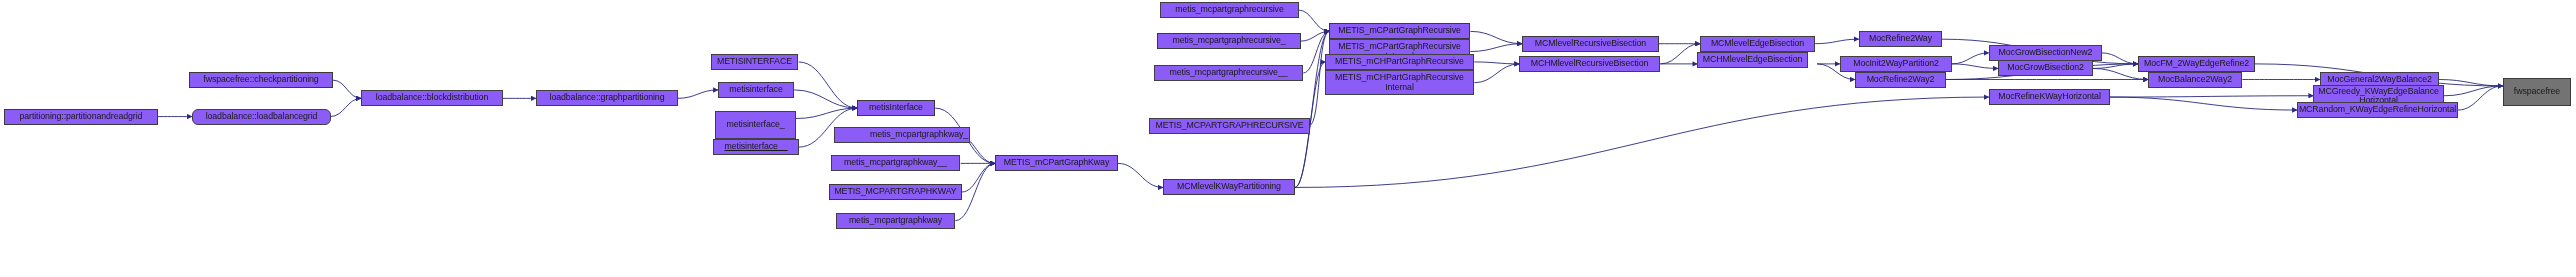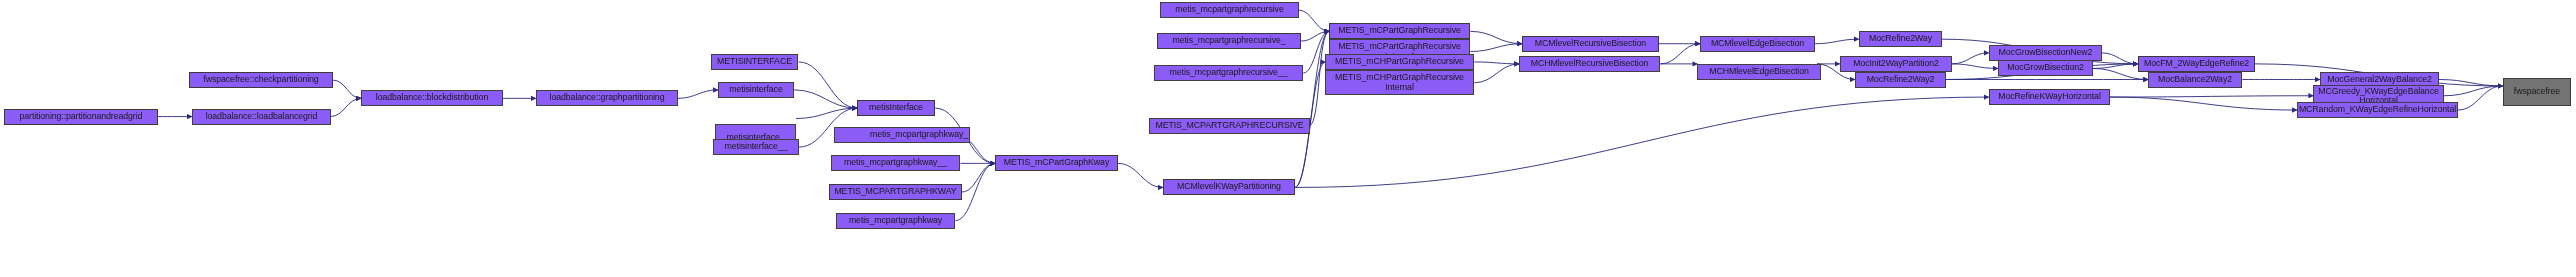--- a/index.html
+++ b/index.html
@@ -103,48 +103,48 @@
         <path d="M 1991 288 C 2471.15 288, 2577.85 149, 3058 149" stroke="#2b2b7f"></path>
         <path d="M 3244 149 C 3384.85 149, 3416.15 147, 3557 147" stroke="#2b2b7f"></path>
         <path d="M 3244 149 C 3373.6 149, 3402.4 169, 3532 169" stroke="#2b2b7f"></path>
         <path d="M 3758 147 C 3798.5 147, 3807.5 132, 3848 132" stroke="#2b2b7f"></path>
         <path d="M 3779 169 C 3810.05 169, 3816.95 132, 3848 132" stroke="#2b2b7f"></path>
       </g>
   </svg>
   <div id="node-layer">
       <div class="node thick" style="left: 3.9px; top: 109px; width: 154px; height: 15.6px;">partitioning::partitionandreadgrid</div>
       <div class="node thick" style="left: 189px; top: 72px; width: 144px; height: 15.6px;">fwspacefree::checkpartitioning</div>
-      <div class="node" style="left: 192px; top: 109px; width: 139px; height: 15.6px;">loadbalance::loadbalancegrid</div>
+      <div class="node" style="left: 192px; top: 109px; width: 139px; height: 15.6px; border-radius: 6px;">loadbalance::loadbalancegrid</div>
       <div class="node" style="left: 361px; top: 90px; width: 142px; height: 15.6px;">loadbalance::blockdistribution</div>
       <div class="node" style="left: 536px; top: 90px; width: 142px; height: 15.6px;">loadbalance::graphpartitioning</div>
       <div class="node" style="left: 711px; top: 54px; width: 87px; height: 15.6px;">METISINTERFACE</div>
       <div class="node" style="left: 718px; top: 82px; width: 76px; height: 15.6px;">metisinterface</div>
-      <div class="node" style="left: 715px; top: 124px; width: 81px; height: 28px;">metisinterface_</div>
-      <div class="node" style="left: 713px; top: 139px; width: 86px; height: 15.6px;">metisinterface__</div>
+      <div class="node" style="left: 715px; top: 111px; width: 81px; height: 28px;">metisinterface_</div>
+      <div class="node" style="left: 713px; top: 139px; width: 86px; height: 15.6px; text-decoration: underline;">metisinterface__</div>
       <div class="node thick" style="left: 857px; top: 100px; width: 78px; height: 15.6px;">metisInterface</div>
       <div class="node" style="left: 834px; top: 127px; width: 136px; height: 15.6px; padding-left: 36px;">metis_mcpartgraphkway_</div>
       <div class="node" style="left: 831px; top: 155px; width: 129px; height: 15.6px;">metis_mcpartgraphkway__</div>
       <div class="node thick" style="left: 829px; top: 184px; width: 133px; height: 15.6px;">METIS_MCPARTGRAPHKWAY</div>
       <div class="node" style="left: 836px; top: 213px; width: 119px; height: 15.6px;">metis_mcpartgraphkway</div>
       <div class="node thick" style="left: 995px; top: 155px; width: 123px; height: 15.6px;">METIS_mCPartGraphKway</div>
       <div class="node" style="left: 1160px; top: 2px; width: 139px; height: 15.6px;">metis_mcpartgraphrecursive</div>
       <div class="node thick" style="left: 1157px; top: 33px; width: 144px; height: 15.6px;">metis_mcpartgraphrecursive_</div>
       <div class="node" style="left: 1154px; top: 65px; width: 149px; height: 15.6px;">metis_mcpartgraphrecursive__</div>
       <div class="node" style="left: 1149px; top: 118px; width: 161px; height: 15.6px;">METIS_MCPARTGRAPHRECURSIVE</div>
       <div class="node thick" style="left: 1163px; top: 179px; width: 132px; height: 15.6px;">MCMlevelKWayPartitioning</div>
       <div class="node thick" style="left: 1329px; top: 23.4px; width: 141px; height: 15.6px;">METIS_mCPartGraphRecursive</div>
       <div class="node" style="left: 1329px; top: 39px; width: 141px; height: 25px;">METIS_mCPartGraphRecursive
 Internal</div>
       <div class="node" style="left: 1325px; top: 54px; width: 149px; height: 15.6px;">METIS_mCHPartGraphRecursive</div>
       <div class="node" style="left: 1325px; top: 70px; width: 149px; height: 25px;">METIS_mCHPartGraphRecursive
 Internal</div>
       <div class="node thick" style="left: 1522px; top: 36px; width: 137px; height: 15.6px; text-align: center;">MCMlevelRecursiveBisection</div>
       <div class="node" style="left: 1519px; top: 56px; width: 141px; height: 15.6px;">MCHMlevelRecursiveBisection</div>
       <div class="node" style="left: 1700px; top: 36px; width: 115px; height: 15.6px;">MCMlevelEdgeBisection</div>
-      <div class="node" style="left: 1697px; top: 64px; width: 124px; height: 15.6px;">MCHMlevelEdgeBisection</div>
+      <div class="node" style="left: 1697px; top: 52px; width: 111px; height: 15.6px;">MCHMlevelEdgeBisection</div>
       <div class="node" style="left: 1859px; top: 31px; width: 83px; height: 15.6px;">MocRefine2Way</div>
       <div class="node" style="left: 1840px; top: 56px; width: 112px; height: 15.6px;">MocInit2WayPartition2</div>
       <div class="node" style="left: 1855px; top: 72px; width: 91px; height: 15.6px;">MocRefine2Way2</div>
       <div class="node" style="left: 1989px; top: 45px; width: 113px; height: 15.6px;">MocGrowBisectionNew2</div>
       <div class="node" style="left: 1998px; top: 60px; width: 95px; height: 15.6px;">MocGrowBisection2</div>
       <div class="node thick" style="left: 2138px; top: 56px; width: 117px; height: 15.6px;">MocFM_2WayEdgeRefine2</div>
       <div class="node" style="left: 2148px; top: 72px; width: 94px; height: 15.6px;">MocBalance2Way2</div>
       <div class="node thick" style="left: 1989px; top: 89px; width: 121px; height: 15.6px;">MocRefineKWayHorizontal</div>
       <div class="node" style="left: 2320px; top: 72px; width: 119px; height: 15.6px;">MocGeneral2WayBalance2</div>
       <div class="node" style="left: 2313px; top: 85px; width: 131px; height: 22px;">MCGreedy_KWayEdgeBalance

